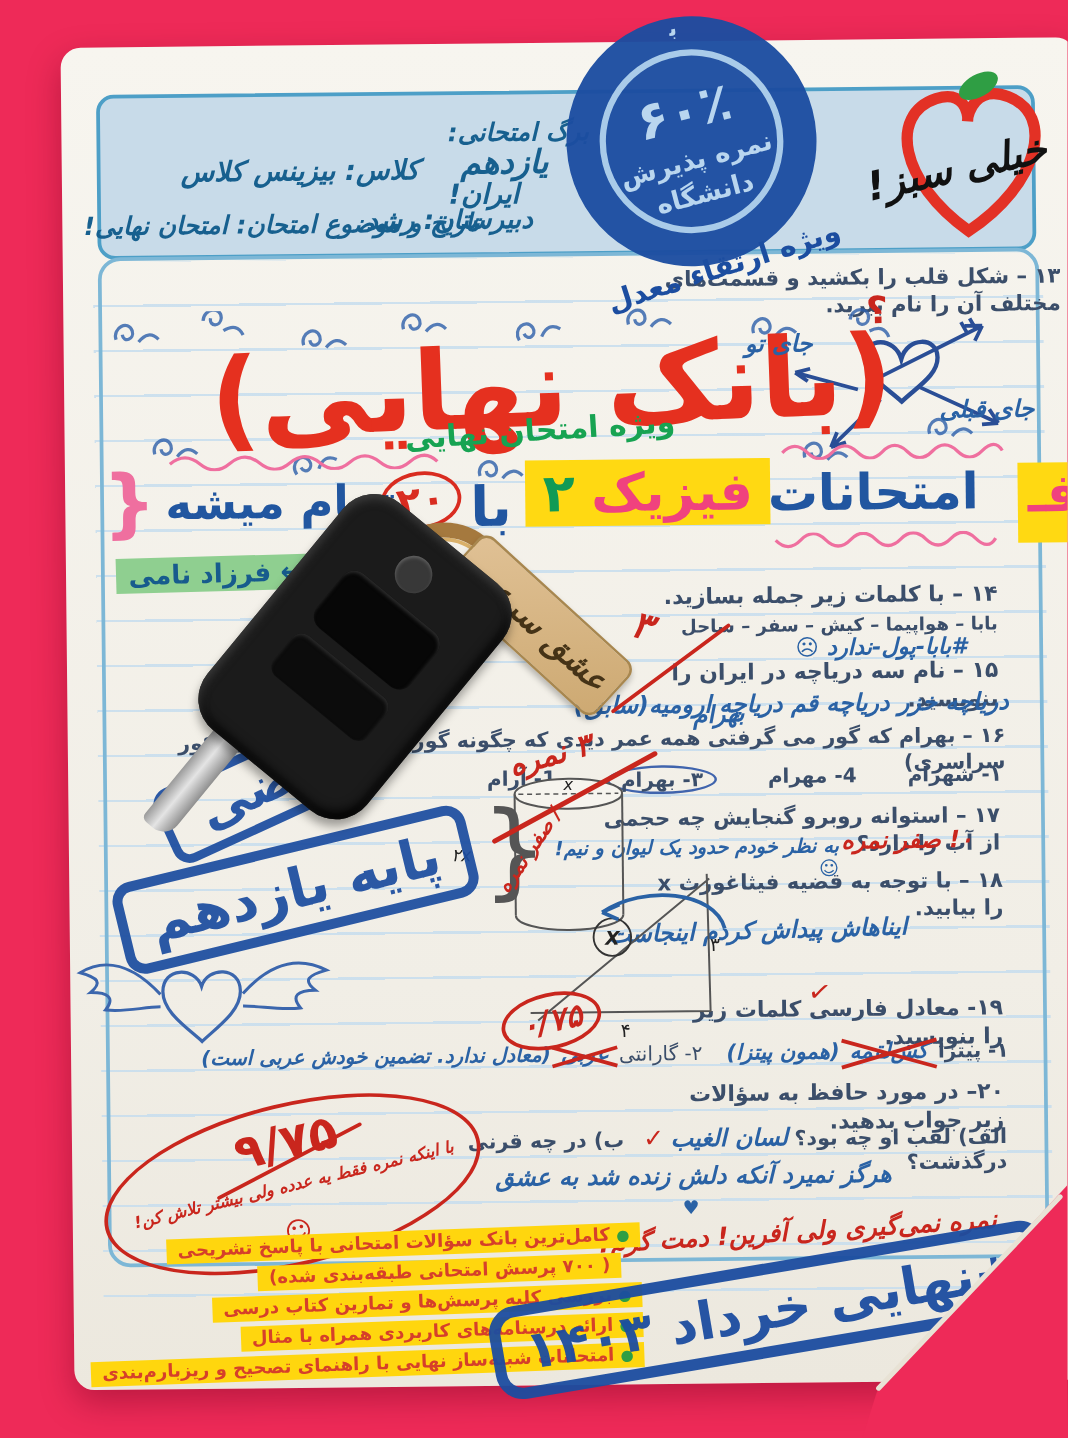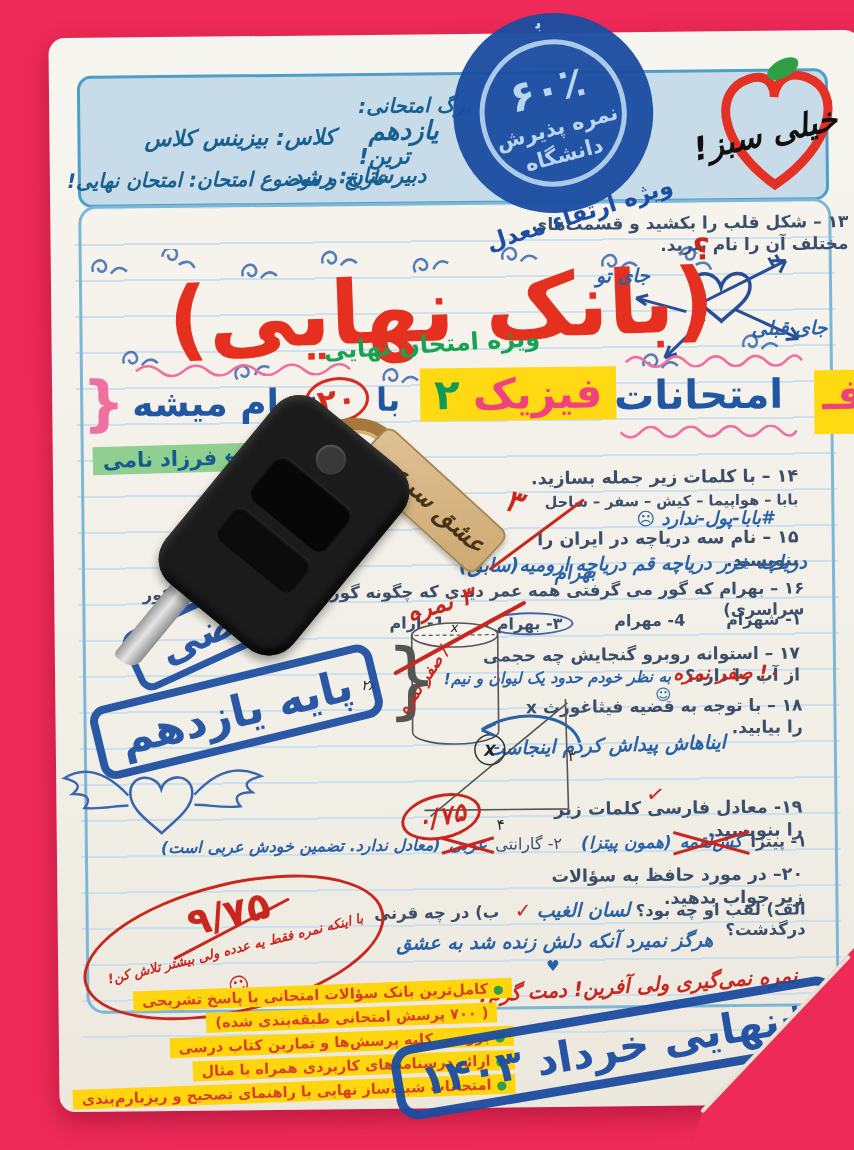--- a/index.html
+++ b/index.html
@@ -104,21 +104,21 @@
 <body>
 
 <div id="paper">
 
   <div class="ruled"></div>
 
   <div id="header-box">
     <span class="hdr" style="left:278px;top:18px;font-size:20px">برگ امتحانی:</span>
     <span class="hdr" style="left:288px;top:40px;font-size:26px">یازدهم</span>
     <span class="hdr" style="left:64px;top:48px;font-size:22px">کلاس: بیزینس کلاس</span>
-    <span class="hdr" style="left:278px;top:68px;font-size:22px">ترین!</span>
+    <span class="hdr" style="left:278px;top:68px;font-size:22px">ایران!</span>
     <span class="hdr" style="left:212px;top:88px;font-size:21px">دبیرستان: رشد</span>
     <span class="hdr" style="left:-14px;top:90px;font-size:20px">تاریخ و موضوع امتحان: امتحان نهایی!</span>
   </div>
 
   <svg id="top-stamp" viewBox="0 0 212 212">
     <circle cx="106" cy="106" r="100" fill="#1c4da0" opacity="0.96"></circle>
     <circle cx="106" cy="106" r="71" fill="none" stroke="#a9cbe9" stroke-width="5"></circle>
     <defs>
         <path id="ringpath" d="M106,20 a86,86 0 1,1 -0.01,0 z"></path>
       </defs>
@@ -173,21 +173,21 @@
       <use href="#curl" x="560" y="108"></use>
       <use href="#curl" x="660" y="90"></use>
   </svg>
 
   <div id="big-title">(بانک نهایی)</div>
   <div id="subtitle">ویژه امتحان نهایی</div>
 
   <span class="tl" style="left:30px;top:330px;font-size:60px;color:#ef6f9f">{</span>
   <span class="tl" style="left:80px;top:346px;font-size:36px">تمام میشه</span>
   <span class="tl" id="t-twenty" style="left:252px;top:342px;font-size:32px">۲۰</span>
-  <span class="tl" style="left:324px;top:346px;font-size:32px">با</span>
+  <span class="tl" style="left:324px;top:346px;font-size:44px">با</span>
   <span id="t-subject-block">
     <span class="sub">فیزیک</span>
     <span class="num">۲</span>
   </span>
   <span class="tl" style="left:562px;top:340px;font-size:40px">امتحانات</span>
   <div id="edge-fragment">
     <span>فـ</span>
   </div>
 
   <svg class="squig" style="left:572px;top:322px" width="180" height="14" viewBox="0 0 180 14">

